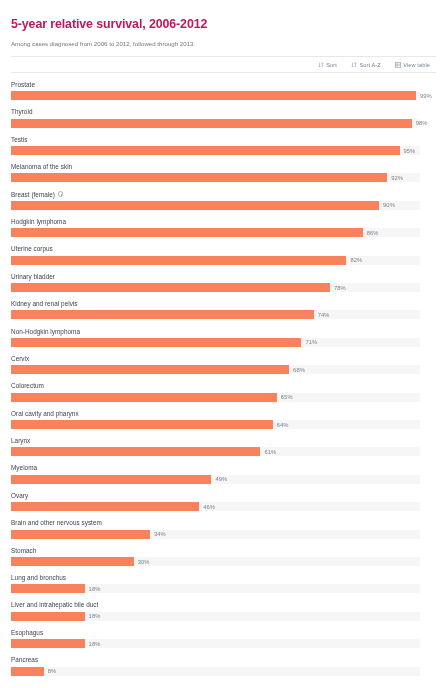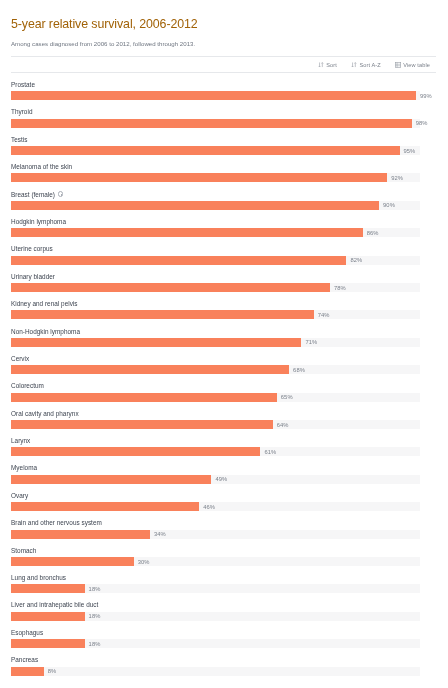--- a/index.html
+++ b/index.html
@@ -20,23 +20,23 @@
   .page {
     width: 448px;
     height: 688px;
     padding: 13px 12px 0 11px;
     position: relative;
   }
 
   
   .chart-title {
     font-size: 12.4px;
-    font-weight: normal;
+    font-weight: bold;
     letter-spacing: -0.1px;
-    color: #a16207;
+    color: #be185d;
     margin: 4px 0 0 0;
     line-height: 15px;
   }
   .chart-subtitle {
     font-size: 6.1px;
     color: #6f7681;
     margin: 7px 0 0 0;
     line-height: 9px;
     letter-spacing: 0.02px;
   }

